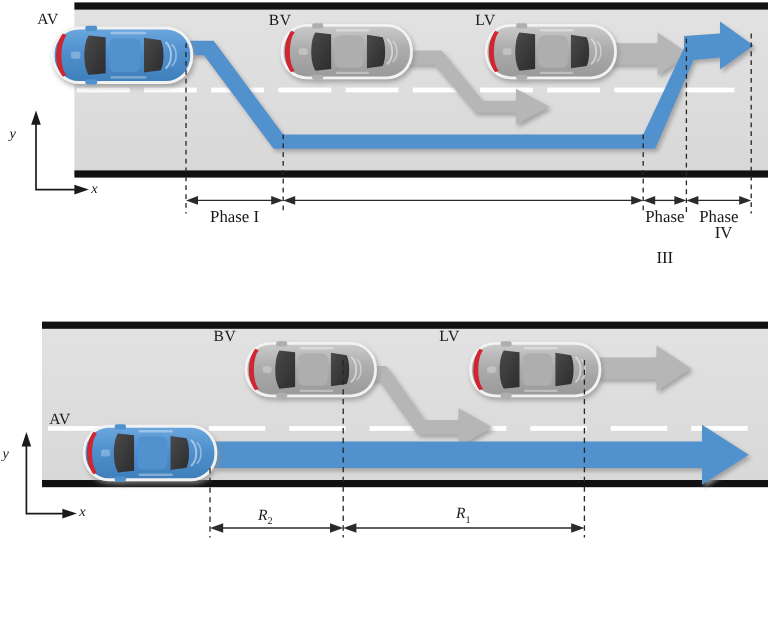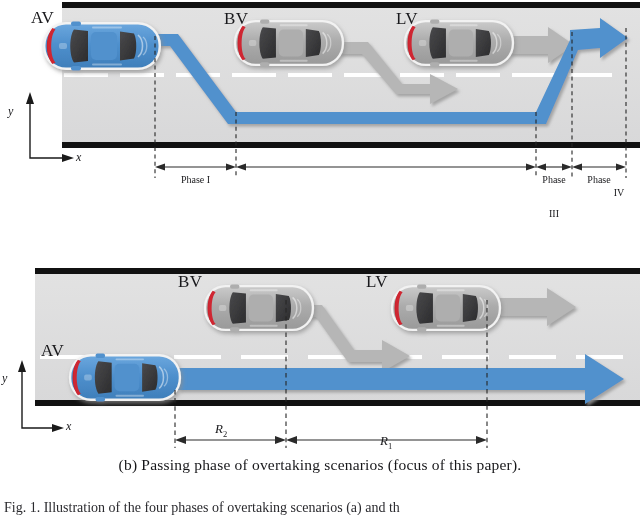--- a/index.html
+++ b/index.html
@@ -50,22 +50,22 @@
     color: #2a2a2e;
     white-space: nowrap;
     overflow: hidden;
   }
   .lbl {
     position: absolute;
     font-family: "Liberation Serif", "DejaVu Serif", serif;
     color: #19191c;
     white-space: nowrap;
   }
-  .veh-label { font-size: 17px; letter-spacing: 0.5px; }
-  .phase-label { font-size: 10px; text-align: center; }
+  .veh-label { font-size: 13px; letter-spacing: 0.5px; }
+  .phase-label { font-size: 14px; text-align: center; }
   .axis-label { font-size: 12px; font-style: italic; }
   .rlabel { font-size: 13px; font-style: italic; }
   .rlabel sub { font-size: 8.5px; font-style: normal; }
 </style>
 </head>
 <body>
 
 <div class="figure">
 
   <svg class="canvas" viewBox="0 0 640 515" xmlns="http://www.w3.org/2000/svg">
@@ -373,34 +373,32 @@
   <div class="lbl veh-label" style="left:224px; top:9px;">BV</div>
   <div class="lbl veh-label" style="left:396px; top:9px;">LV</div>
 
   <div class="lbl axis-label" style="left:8px; top:104px;">y</div>
   <div class="lbl axis-label" style="left:76px; top:150px;">x</div>
 
   <div class="lbl phase-label" style="left:155px; top:174px; width:81px;">Phase I</div>
   <div class="lbl phase-label" style="left:534px; top:174px; width:40px;">Phase</div>
   <div class="lbl phase-label" style="left:534px; top:187px; width:40px;margin-top:21px;">III</div>
   <div class="lbl phase-label" style="left:578px; top:174px; width:42px;">Phase</div>
-  <div class="lbl phase-label" style="left:598px; top:187px; width:42px;">IV</div>
+  <div class="lbl phase-label" style="left:582px; top:187px; width:42px;">IV</div>
 
 
   <div class="lbl veh-label" style="left:41px; top:341px;">AV</div>
   <div class="lbl veh-label" style="left:178px; top:272px;">BV</div>
   <div class="lbl veh-label" style="left:366px; top:272px;">LV</div>
 
   <div class="lbl axis-label" style="left:2px; top:371px;">y</div>
   <div class="lbl axis-label" style="left:66px; top:419px;">x</div>
 
   <div class="lbl rlabel" style="left:215px; top:421px;">
     <span>R</span><sub>2</sub>
   </div>
-  <div class="lbl rlabel" style="left:380px; top:433px;">
+  <div class="lbl rlabel" style="left:380px; top:420px;">
     <span>R</span><sub>1</sub>
   </div>
 
-  <div class="caption caption-b">(b)  Passing phase of overtaking scenarios (focus of this paper).</div>
-
-  <div class="figcaption">Fig. 1.   Illustration of the four phases of overtaking scenarios (a) and th</div>
+
 
 </div>
 
 </body></html>

